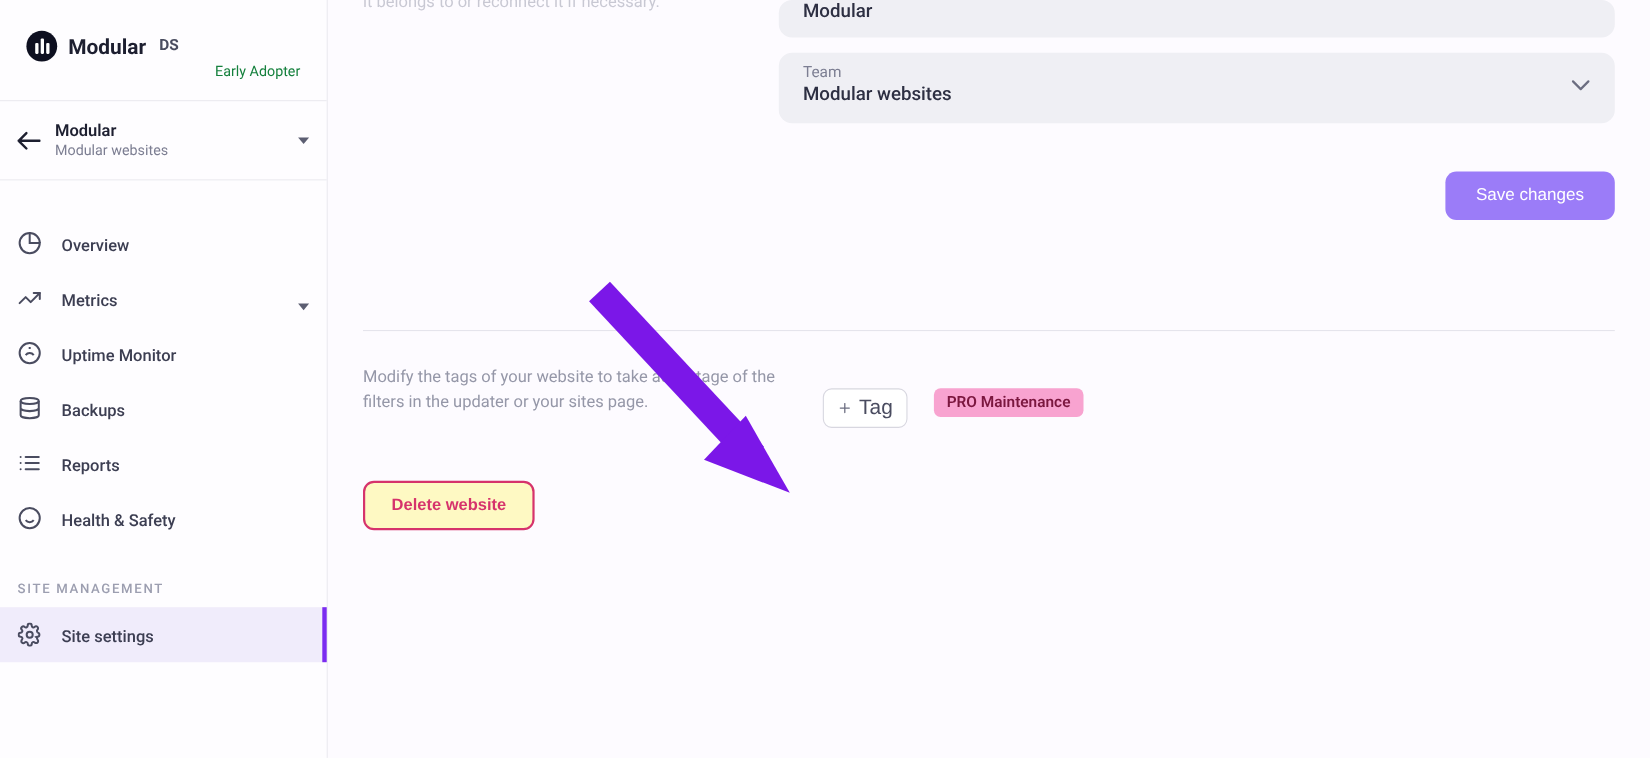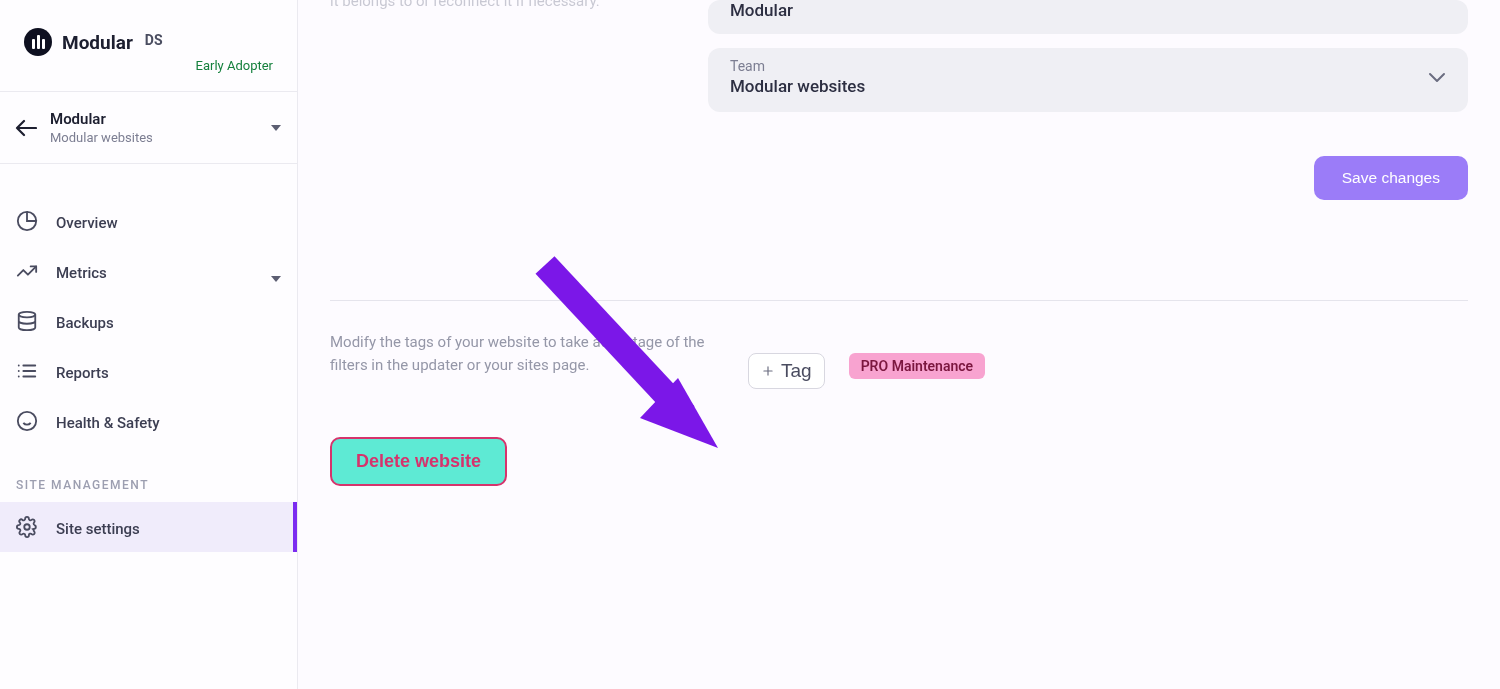--- a/index.html
+++ b/index.html
@@ -274,26 +274,26 @@
     .tag-chip {
       background: #f8a3d0;
       color: #7b173f;
       padding: 5px 12px;
       border-radius: 6px;
       font-size: 14px;
       font-weight: 600;
     }
     .delete-btn {
       margin-top: 48px;
-      background: #5eead4;
+      background: #fef9c3;
       border: 2px solid #d6336c;
       color: #d6336c;
       padding: 12px 24px;
       border-radius: 10px;
-      font-size: 18px;
+      font-size: 15px;
       font-weight: 600;
       cursor: pointer;
     }
     .arrow-overlay {
       position: absolute;
       left: 530px;
       top: 250px;
       pointer-events: none;
     }
   </style>
@@ -342,20 +342,29 @@
     </div>
     <div class="nav-item">
       <span class="nav-icon">
         <svg width="22" height="22" viewBox="0 0 24 24" fill="none" stroke="#4a4c60" stroke-width="2" stroke-linecap="round" stroke-linejoin="round">
           <polyline points="2 17 8 11 13 16 22 7"></polyline>
           <polyline points="16 7 22 7 22 13"></polyline>
         </svg>
       </span>
       <span class="nav-label">Metrics</span>
       <span class="caret-down"></span>
+    </div>
+    <div class="nav-item">
+      <span class="nav-icon">
+        <svg width="22" height="22" viewBox="0 0 24 24" fill="none" stroke="#4a4c60" stroke-width="2">
+          <circle cx="12" cy="12" r="10"></circle>
+          <path d="M8 14s1.5-2 4-2 4 2 4 2M12 6v2"></path>
+        </svg>
+      </span>
+      <span class="nav-label">Uptime Monitor</span>
     </div>
     <div class="nav-item">
       <span class="nav-icon">
         <svg width="22" height="22" viewBox="0 0 24 24" fill="none" stroke="#4a4c60" stroke-width="2">
           <ellipse cx="12" cy="5" rx="9" ry="3"></ellipse>
           <path d="M3 5v14a9 3 0 0 0 18 0V5M3 12a9 3 0 0 0 18 0"></path>
         </svg>
       </span>
       <span class="nav-label">Backups</span>
     </div>

